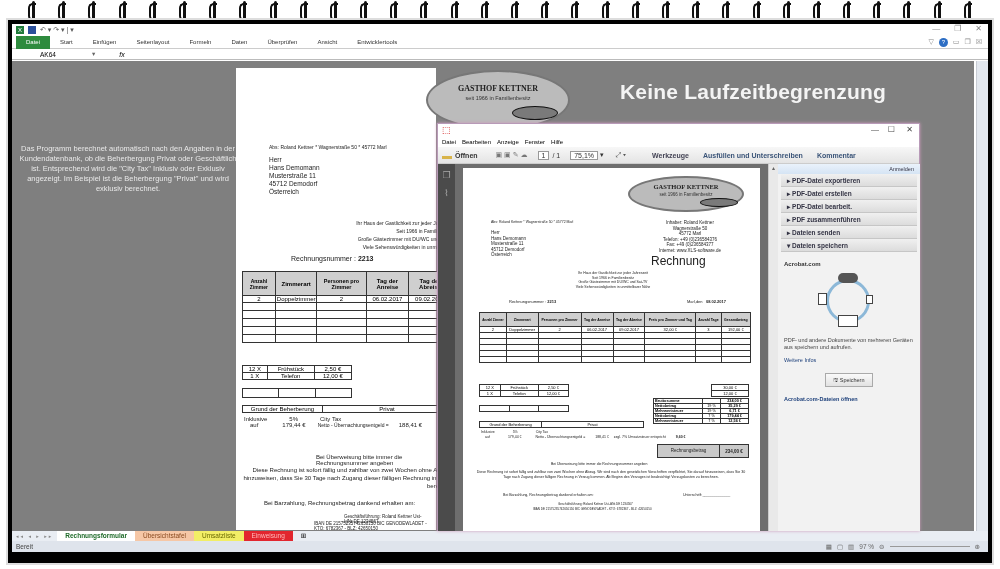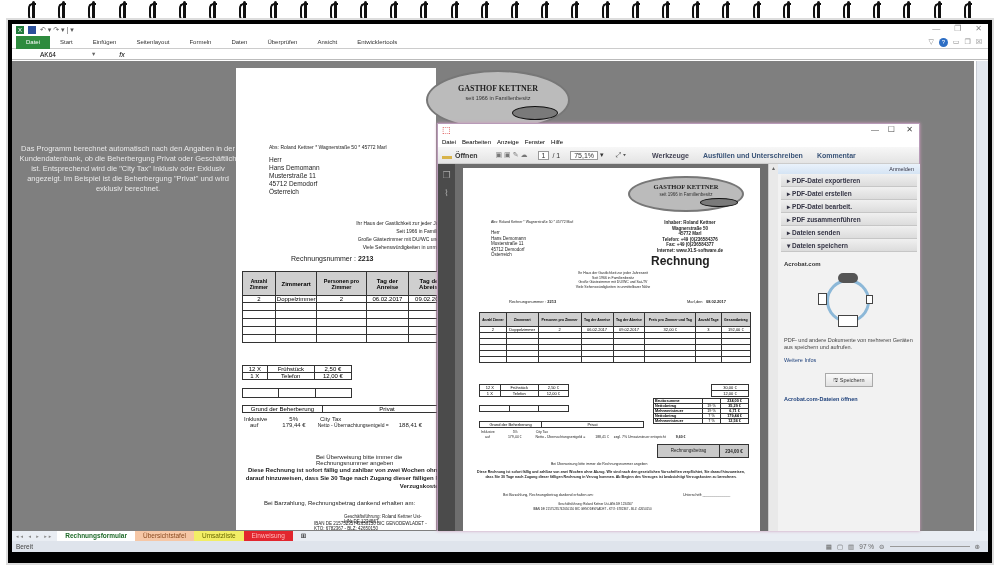--- a/index.html
+++ b/index.html
@@ -44,21 +44,21 @@
 .acro{position:absolute;left:437px;top:123px;width:483px;height:408px;background:#f0f0f0;border:1px solid #b89ab8;box-shadow:0 0 3px #c9b}
 .a-title{height:13px;background:#fff;position:relative}
 .a-menu{height:10px;background:#fff;font-size:6px;display:flex;gap:6px;padding-left:4px;align-items:center}
 .a-tool{height:17px;background:linear-gradient(#f7f7f7,#e4e4e4);border-bottom:1px solid #ccc;display:flex;align-items:center;font-size:7px;color:#333;position:relative}
 .a-left{position:absolute;left:0;top:40px;width:17px;height:367px;background:#4b4b4b}
 .a-doc{position:absolute;left:17px;top:40px;width:313px;height:367px;background:#6e6e6e}
 .a-page{position:absolute;left:8px;top:4px;width:297px;height:363px;background:#fff}
 .a-scroll{position:absolute;left:330px;top:40px;width:10px;height:367px;background:#e9e9e9;border-left:1px solid #ccc}
 .a-right{position:absolute;left:340px;top:40px;width:142px;height:367px;background:#f2f2f2}
 .panel-item{height:13px;background:linear-gradient(#f0f0f0,#dcdcdc);border-bottom:1px solid #c6c6c6;font-size:6.5px;font-weight:bold;color:#334;padding-left:6px;line-height:13px;margin:0 3px}
-.bold{font-weight:bold}
+.bold{font-weight:normal}
 </style>
 </head>
 <body>
 
 <div class="spiral">
   <div class="ring"></div>
     <div class="ring"></div>
     <div class="ring"></div>
     <div class="ring"></div>
     <div class="ring"></div>
@@ -126,20 +126,21 @@
     <span class="namebox">AK64</span>
     <span style="color:#666">▾</span>
     <span class="fx">fx</span>
     <span style="flex:1"></span>
   </div>
 
   <div class="sheet"></div>
   <div class="vscroll"></div>
 
   <div class="side-text">Das Programm berechnet automatisch nach den Angaben in der Kundendatenbank, ob die Beherbergung Privat oder Geschäftlich ist. Entsprechend wird die "City Tax" Inklusiv oder Exklusiv angezeigt. Im Beispiel ist die Beherbergung "Privat" und wird exklusiv berechnet.</div>
+  <div class="headline">Keine Laufzeitbegrenzung</div>
 
   <div class="paper">
     <div class="logo" style="left:190px;top:2px;width:144px;height:60px">
       <div class="t1" style="top:12px;font-size:8px">GASTHOF KETTNER</div>
       <div class="t2" style="top:23px;font-size:5.5px">seit 1966 in Familienbesitz</div>
       <div class="pill" style="left:84px;top:34px;width:46px;height:14px"></div>
     </div>
     <div class="tiny" style="left:33px;top:76px">Abs: Roland Kettner * Wagnerstraße 50 * 45772 Marl</div>
     <div class="sm" style="left:33px;top:88px;font-size:6.5px;line-height:8px">
       <div>Herr</div>

